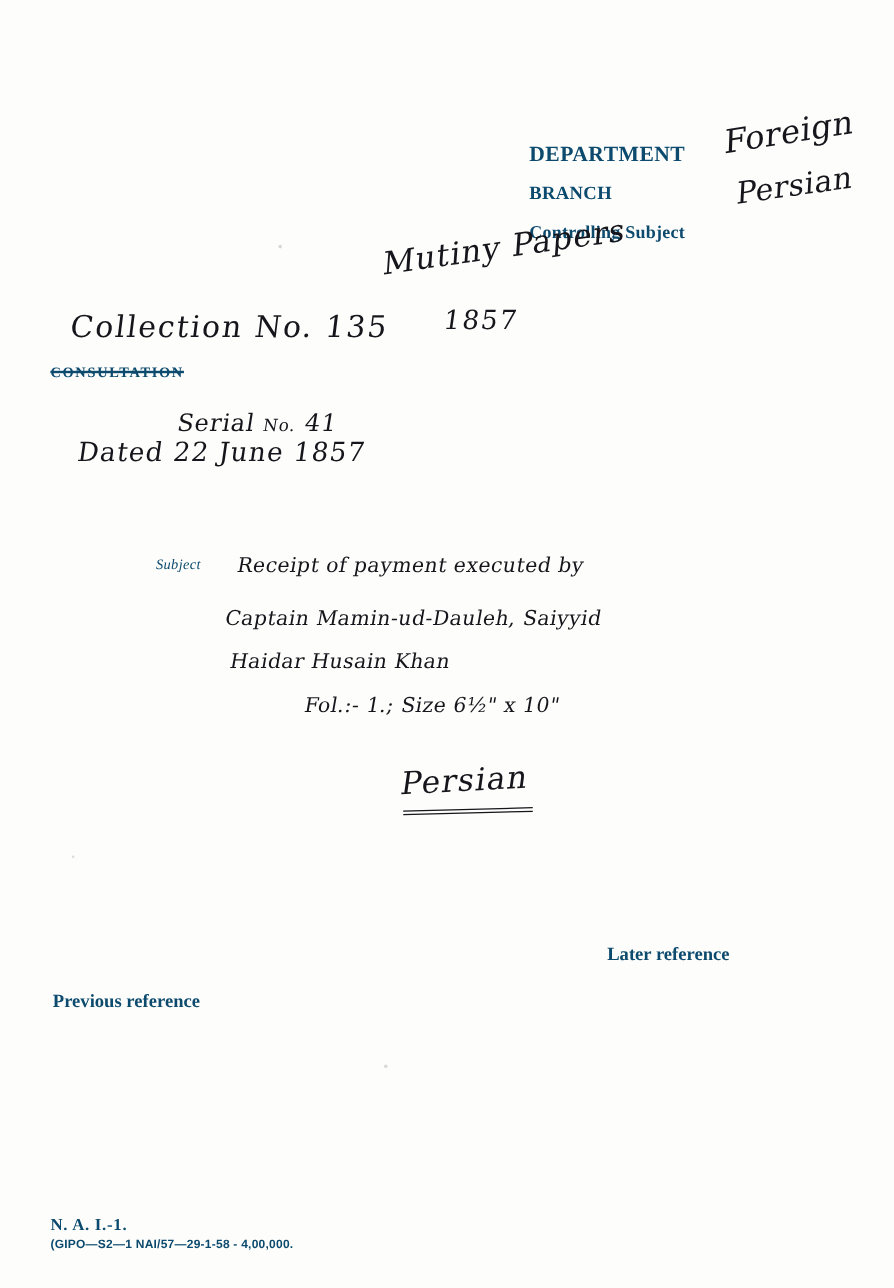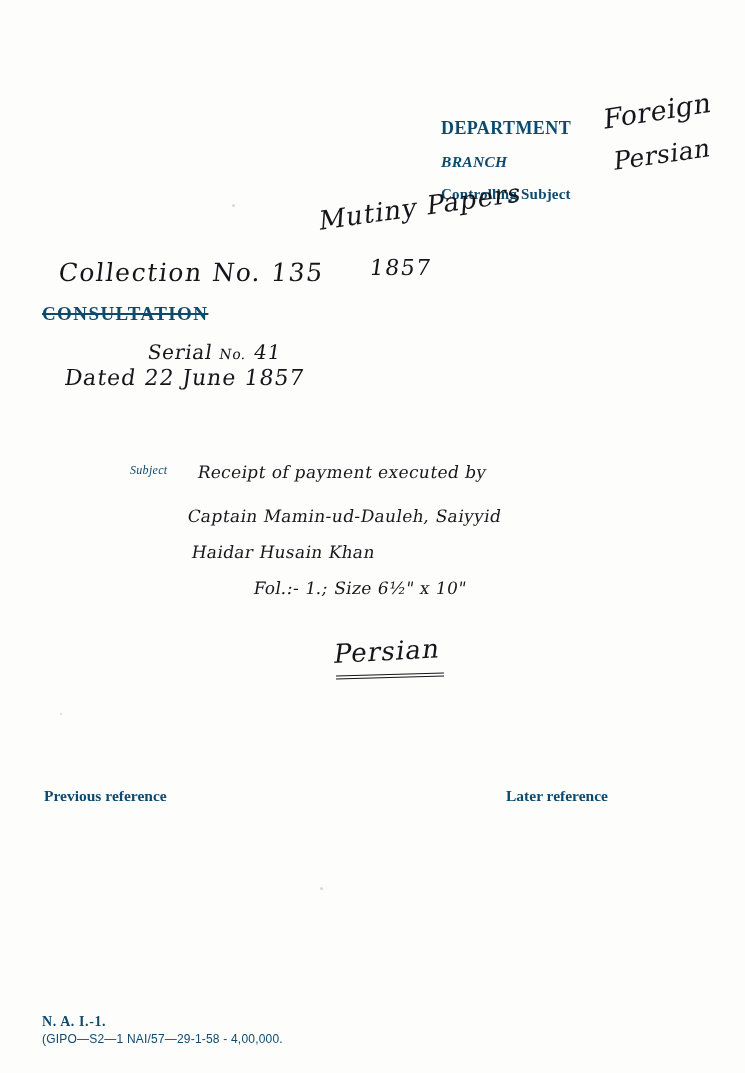--- a/index.html
+++ b/index.html
@@ -29,21 +29,21 @@
   
   .hand {
     position: absolute;
     font-family: "DejaVu Serif", serif;
     color: #15151b;
     white-space: nowrap;
     transform-origin: left bottom;
   }
 
   #dept-label { left: 441px; top: 118px; font-size: 18px; letter-spacing: 0.4px; }
-  #branch-label { left: 441px; top: 153px; font-size: 15.5px; letter-spacing: 0.3px; font-style: italic; }
+  #branch-label { left: 441px; top: 153px; font-size: 15.5px; letter-spacing: 0.3px; }
   #ca-label { left: 441px; top: 186px; font-size: 15px; letter-spacing: 0.2px; }
 
   #dept-value {
     left: 603px; top: 104px;
     font-size: 27px;
     transform: rotate(-9deg) skewX(-11deg);
     letter-spacing: 0.5px;
   }
   #branch-value {
     left: 613px; top: 147px;
@@ -67,21 +67,21 @@
 
   #collection-line {
     left: 57px; top: 258px;
     font-size: 25px;
     transform: skewX(-7deg);
     letter-spacing: 1.6px;
   }
 
   #consultation {
     left: 42px; top: 303px;
-    font-size: 19px;
+    font-size: 12px;
     font-weight: bold;
     letter-spacing: 1.4px;
     font-family: "Liberation Serif", serif;
     text-decoration: line-through;
     text-decoration-thickness: 1.6px;
   }
 
   #serial-line {
     left: 146px; top: 340px;
     font-size: 20px;
@@ -124,33 +124,33 @@
   #persian-underline {
     position: absolute;
     left: 336px; top: 674px;
     width: 108px;
     border-top: 1.6px solid #15151b;
     border-bottom: 1.6px solid #15151b;
     height: 2px;
     transform: rotate(-1.5deg);
   }
 
-  #prev-ref { left: 44px; top: 787px; font-size: 15.5px; }
+  #prev-ref { left: 44px; top: 826px; font-size: 15.5px; }
   #later-ref { left: 506px; top: 787px; font-size: 15.5px; }
 
   #footer-code {
     left: 42px; top: 1014px;
     font-size: 14px;
     font-weight: bold;
     letter-spacing: 0.6px;
   }
   #footer-imprint {
     left: 42px; top: 1032px;
-    font-size: 12px;
-    font-weight: normal;
+    font-size: 10px;
+    font-weight: bold;
     letter-spacing: 0.2px;
     font-family: "Liberation Sans", sans-serif;
   }
   .speck {
     position: absolute;
     background: #d8d8d4;
     border-radius: 50%;
   }
 </style>
 </head>

